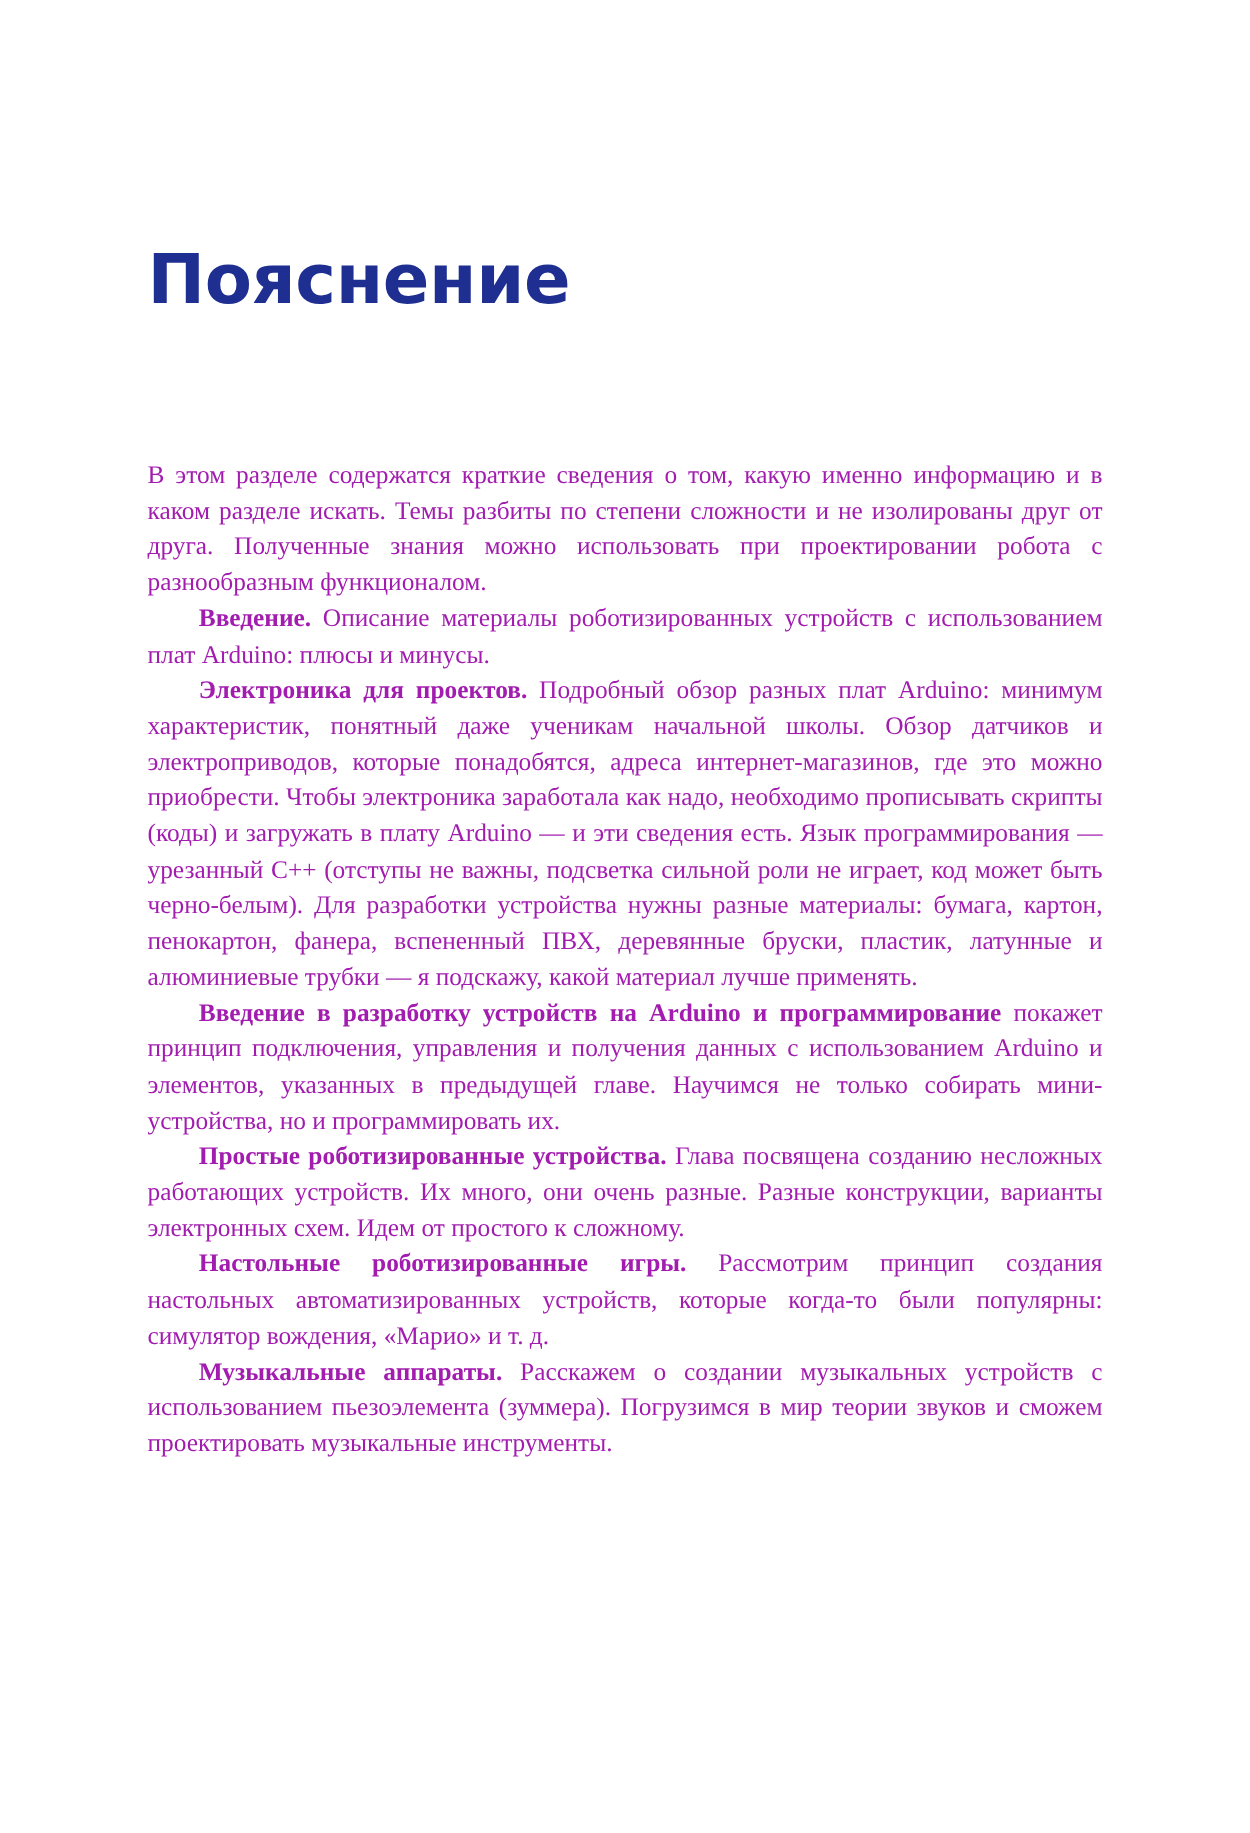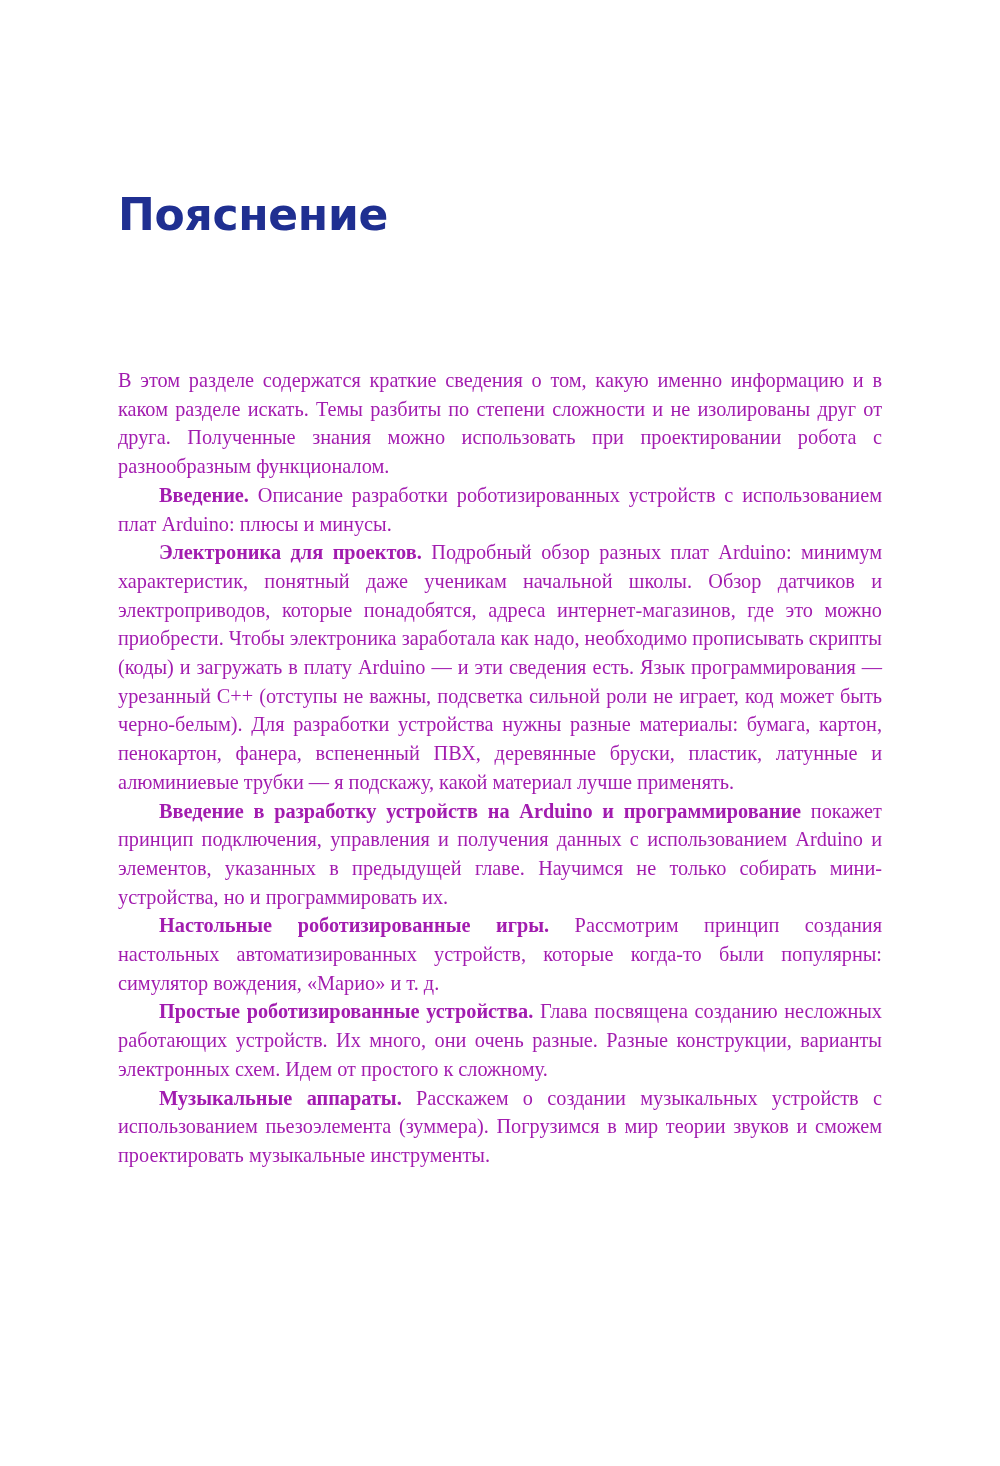--- a/index.html
+++ b/index.html
@@ -16,21 +16,21 @@
     overflow: hidden;
     box-sizing: border-box;
   }
 
   .page-title {
     position: absolute;
     left: 118px;
     top: 158px;
     font-family: "DejaVu Sans", "Liberation Sans", sans-serif;
     font-weight: 700;
-    font-size: 44px;
+    font-size: 55px;
     line-height: 56px;
     letter-spacing: -0.3px;
     color: #1f2f91;
     white-space: nowrap;
   }
 
   .body-copy {
     position: absolute;
     left: 118px;
     top: 366px;
@@ -65,27 +65,27 @@
 <body>
 
 <div class="page">
 
   <h1 class="page-title">Пояснение</h1>
 
   <div class="body-copy">
 
     <p class="no-indent"><span>В этом разделе содержатся краткие сведения о том, какую именно информацию и в каком разделе искать. Темы разбиты по степени сложности и не изолированы друг от друга. Полученные знания можно использовать при проектировании робота с разнообразным функционалом.</span></p>
 
-    <p><span class="lead">Введение.</span><span> Описание разработки роботизированных устройств с использованием плат Arduino: плюсы и минусы.</span></p>
+    <p><span class="lead">Введение.</span><span> Описание материалы роботизированных устройств с использованием плат Arduino: плюсы и минусы.</span></p>
 
     <p><span class="lead">Электроника для проектов.</span><span> Подробный обзор разных плат Arduino: минимум характеристик, понятный даже ученикам начальной школы. Обзор датчиков и электроприводов, которые понадобятся, адреса интернет-магазинов, где это можно приобрести. Чтобы электроника заработала как надо, необходимо прописывать скрипты (коды) и загружать в плату Arduino — и эти сведения есть. Язык программирования — урезанный C++ (отступы не важны, подсветка сильной роли не играет, код может быть черно-белым). Для разработки устройства нужны разные материалы: бумага, картон, пенокартон, фанера, вспененный ПВХ, деревянные бруски, пластик, латунные и алюминиевые трубки — я подскажу, какой материал лучше применять.</span></p>
 
 
     <p><span class="lead">Введение в разработку устройств на Arduino и программирование</span><span> покажет принцип подключения, управления и получения данных с использованием Arduino и элементов, указанных в предыдущей главе. Научимся не только собирать мини-устройства, но и программировать их.</span></p>
 
+    <p><span class="lead">Простые роботизированные устройства.</span><span> Глава посвящена созданию несложных работающих устройств. Их много, они очень разные. Разные конструкции, варианты электронных схем. Идем от простого к сложному.</span></p>
+
     <p><span class="lead">Настольные роботизированные игры.</span><span> Рассмотрим принцип создания настольных автоматизированных устройств, которые когда-то были популярны: симулятор вождения, «Марио» и т. д.</span></p>
-
-    <p><span class="lead">Простые роботизированные устройства.</span><span> Глава посвящена созданию несложных работающих устройств. Их много, они очень разные. Разные конструкции, варианты электронных схем. Идем от простого к сложному.</span></p>
 
     <p><span class="lead">Музыкальные аппараты.</span><span> Расскажем о создании музыкальных устройств с использованием пьезоэлемента (зуммера). Погрузимся в мир теории звуков и сможем проектировать музыкальные инструменты.</span></p>
 
   </div>
 </div>
 
 </body></html>

